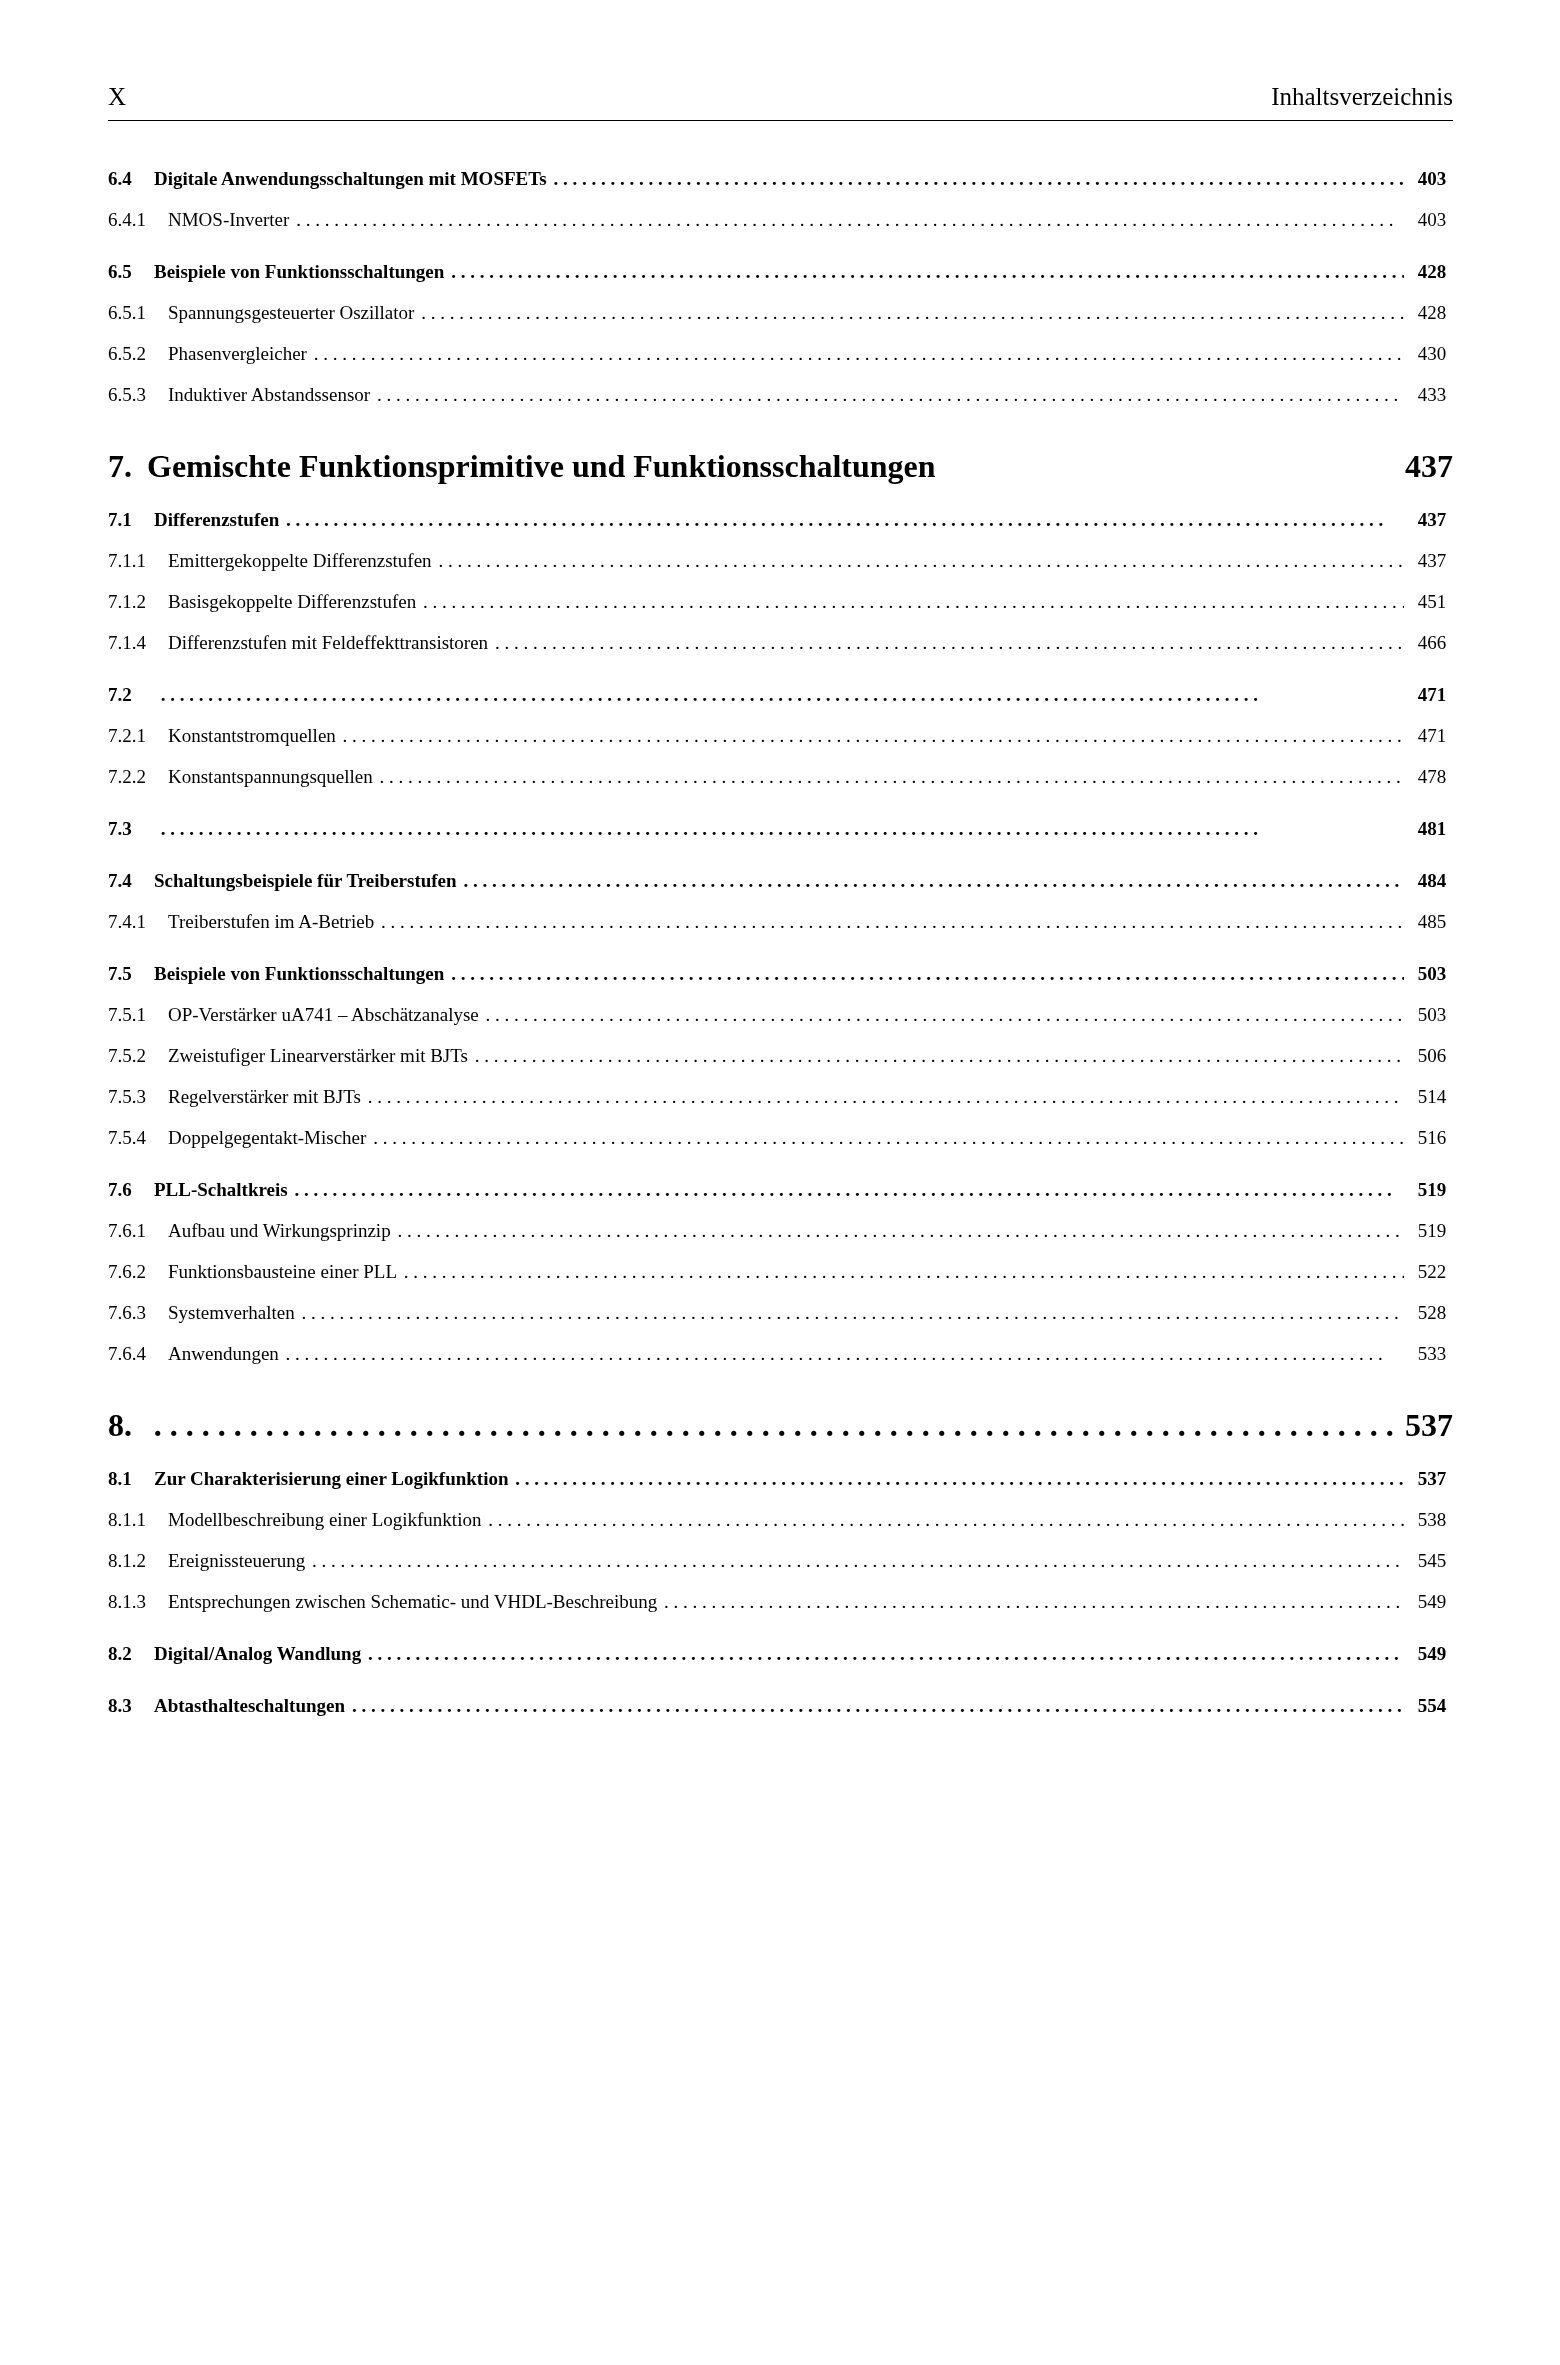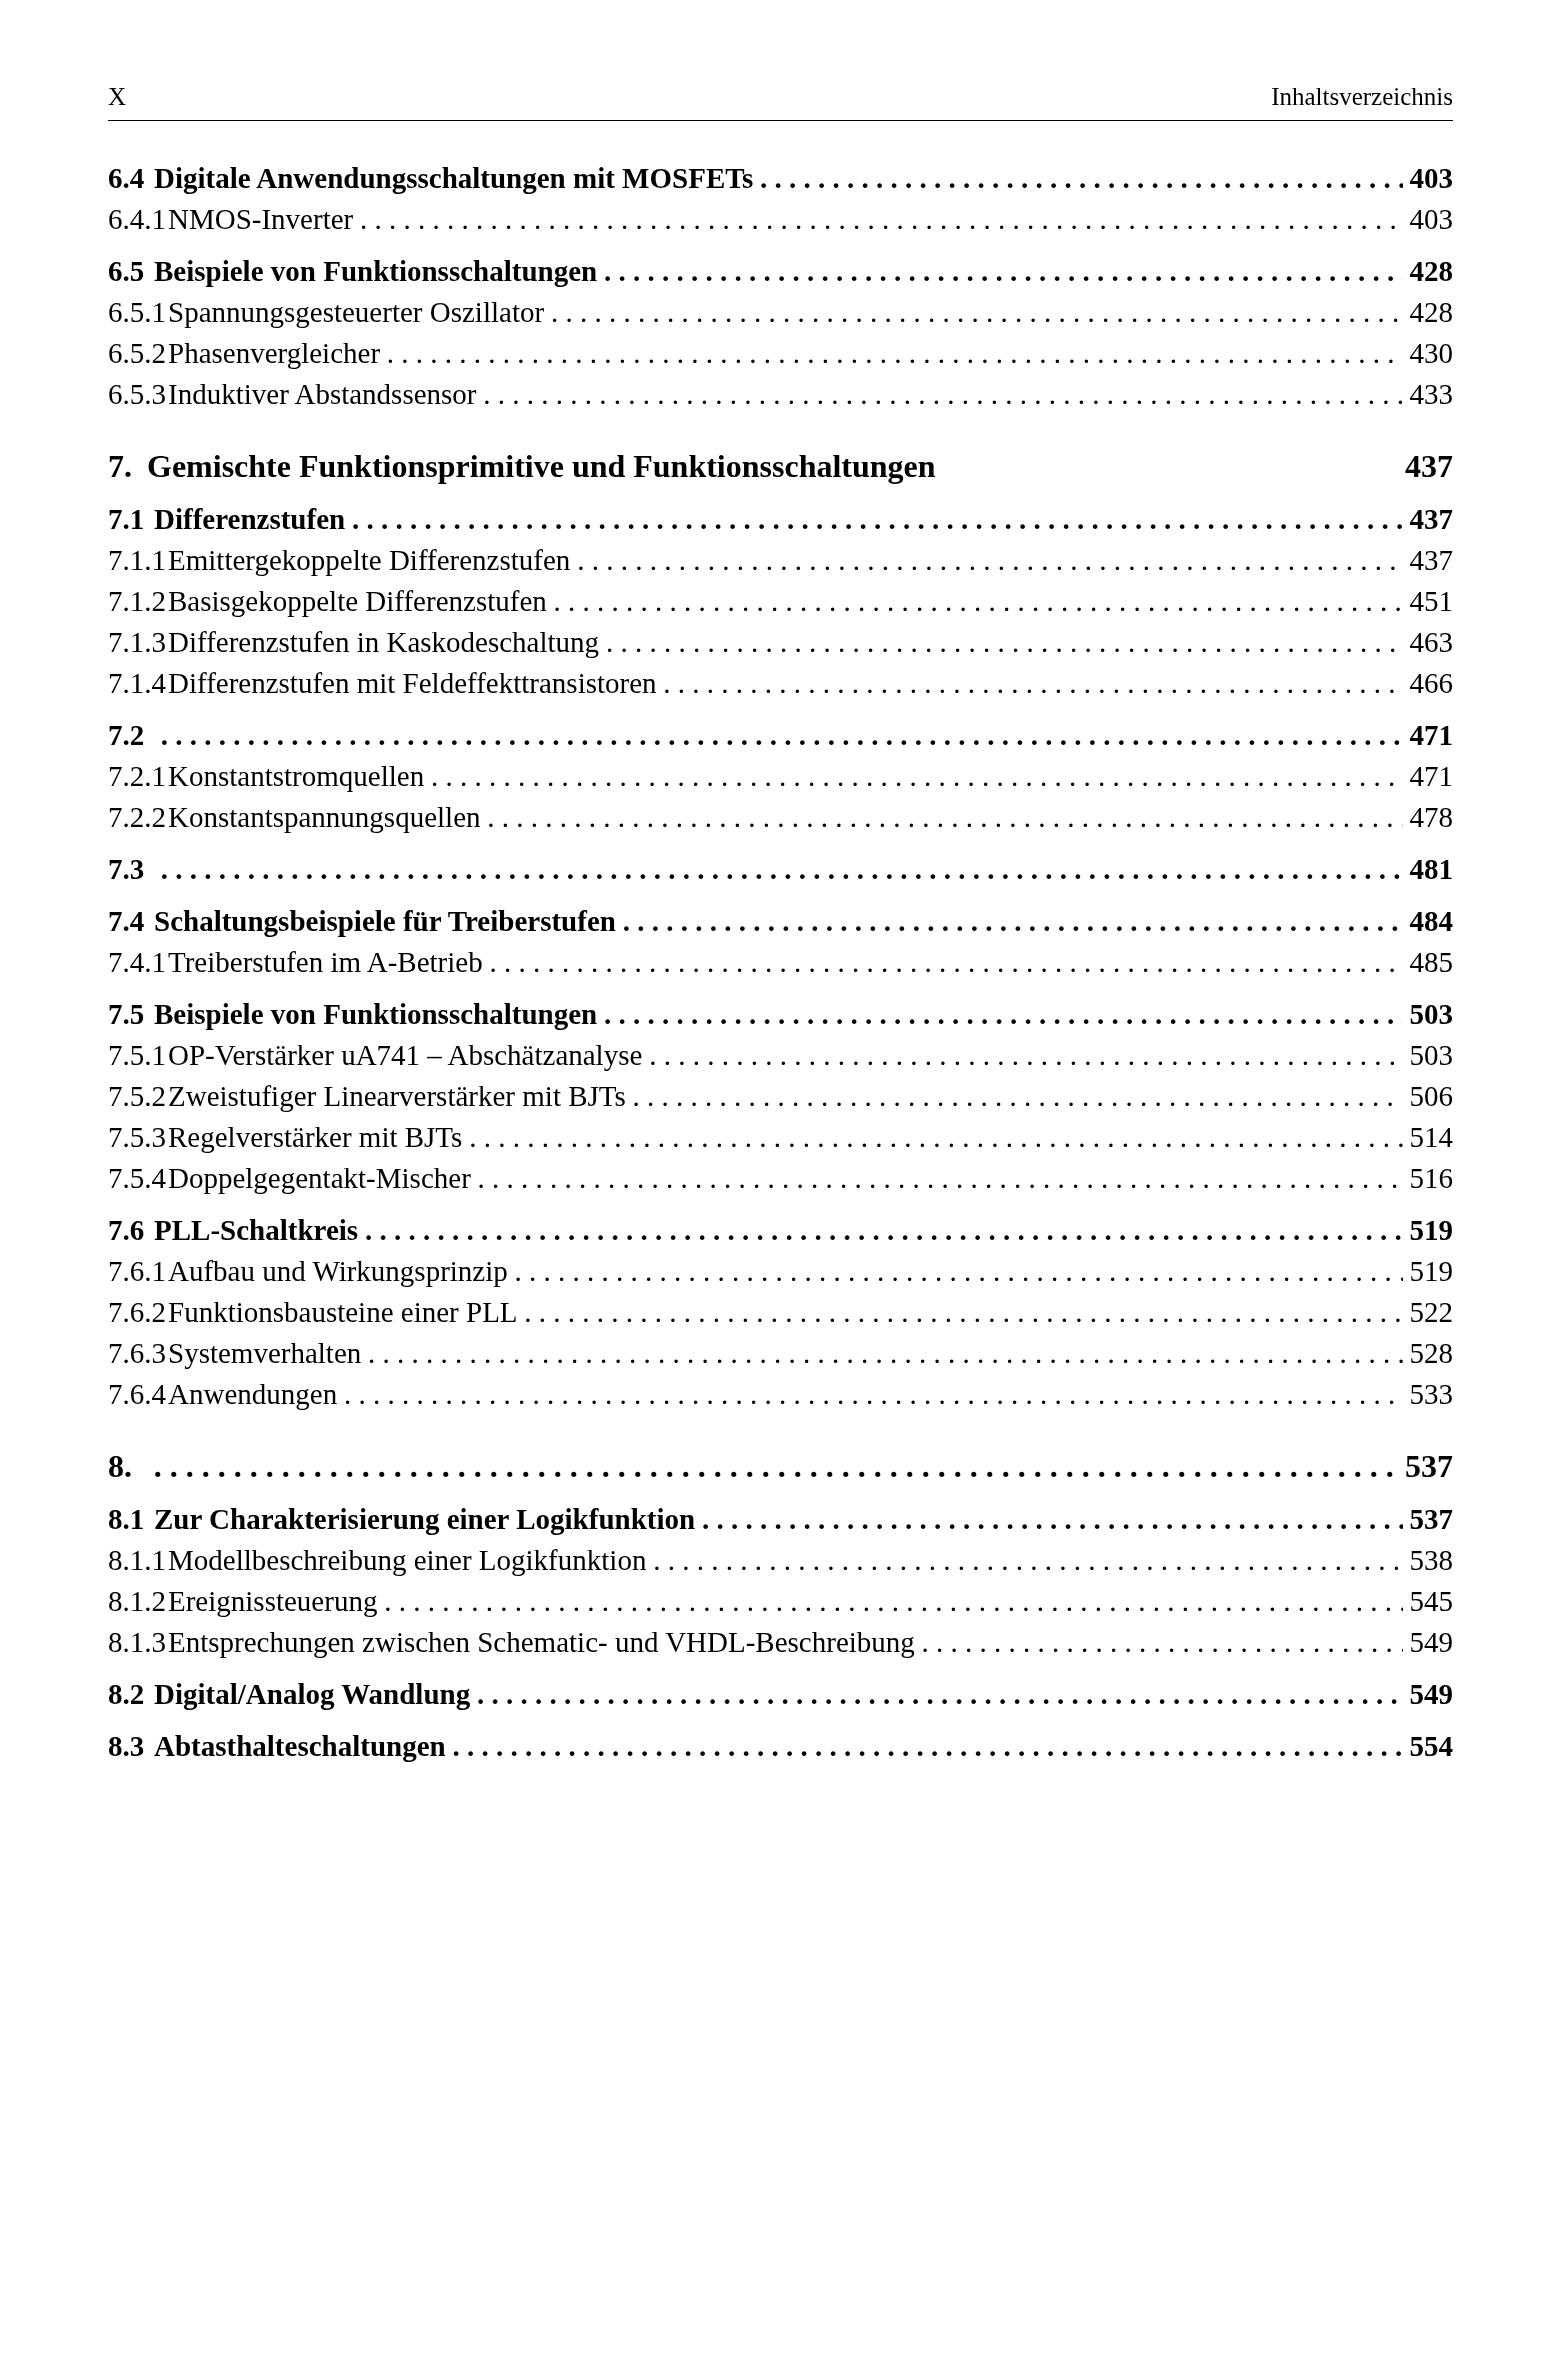--- a/index.html
+++ b/index.html
@@ -23,21 +23,21 @@
   .header-rule {
     border-bottom: 1.7px solid #000;
     margin-top: 8.5px;
   }
 
   .toc { margin-top: 37px; }
 
   .toc-row {
     display: flex;
     align-items: baseline;
-    font-size: 29px;
+    font-size: 19px;
     line-height: 41px;
   }
   .num   { flex: none; }
   .title { flex: none; white-space: nowrap; text-align: right; }
   .leader {
     flex: 1 1 auto;
     min-width: 0;
     overflow: hidden;
     white-space: nowrap;
     padding-left: 6.8px;
@@ -133,26 +133,20 @@
     <span class="leader"></span>
     <span class="page-num">437</span>
   </div>
       <div class="toc-row level-subsection">
     <span class="num">7.1.2</span>
     <span class="title">Basisgekoppelte Differenzstufen</span>
     <span class="leader"></span>
     <span class="page-num">451</span>
   </div>
       <div class="toc-row level-subsection">
-    <span class="num">7.1.3</span>
-    <span class="title">Differenzstufen in Kaskodeschaltung</span>
-    <span class="leader"></span>
-    <span class="page-num">463</span>
-  </div>
-      <div class="toc-row level-subsection">
     <span class="num">7.1.4</span>
     <span class="title">Differenzstufen mit Feldeffekttransistoren</span>
     <span class="leader"></span>
     <span class="page-num">466</span>
   </div>
       <div class="toc-row level-section">
     <span class="num">7.2</span>
     <span class="leader"></span>
     <span class="page-num">471</span>
   </div>

